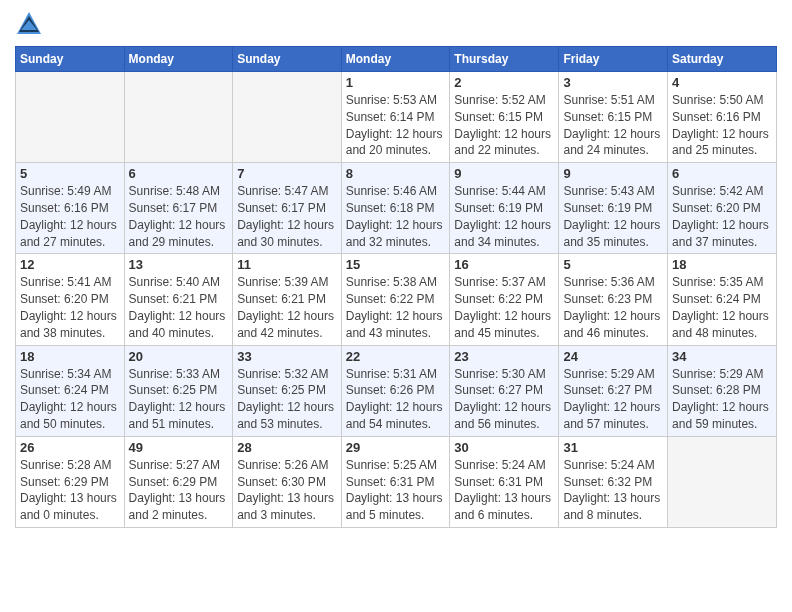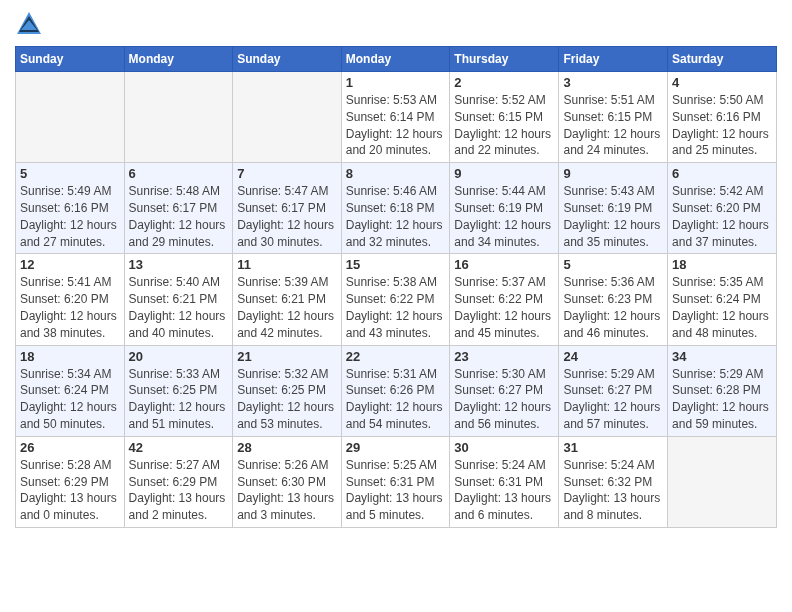--- a/index.html
+++ b/index.html
@@ -213,21 +213,21 @@
         <tr class="row-alt">
           <td>
             <span class="day-num">18</span>
             <div class="day-info">Sunrise: 5:34 AM<br>Sunset: 6:24 PM<br>Daylight: 12 hours<br>and 50 minutes.</div>
           </td>
           <td>
             <span class="day-num">20</span>
             <div class="day-info">Sunrise: 5:33 AM<br>Sunset: 6:25 PM<br>Daylight: 12 hours<br>and 51 minutes.</div>
           </td>
           <td>
-            <span class="day-num">21</span>
+            <span class="day-num">33</span>
             <div class="day-info">Sunrise: 5:32 AM<br>Sunset: 6:25 PM<br>Daylight: 12 hours<br>and 53 minutes.</div>
           </td>
           <td>
             <span class="day-num">22</span>
             <div class="day-info">Sunrise: 5:31 AM<br>Sunset: 6:26 PM<br>Daylight: 12 hours<br>and 54 minutes.</div>
           </td>
           <td>
             <span class="day-num">23</span>
             <div class="day-info">Sunrise: 5:30 AM<br>Sunset: 6:27 PM<br>Daylight: 12 hours<br>and 56 minutes.</div>
           </td>
@@ -239,21 +239,21 @@
             <span class="day-num">34</span>
             <div class="day-info">Sunrise: 5:29 AM<br>Sunset: 6:28 PM<br>Daylight: 12 hours<br>and 59 minutes.</div>
           </td>
         </tr>
         <tr>
           <td>
             <span class="day-num">26</span>
             <div class="day-info">Sunrise: 5:28 AM<br>Sunset: 6:29 PM<br>Daylight: 13 hours<br>and 0 minutes.</div>
           </td>
           <td>
-            <span class="day-num">42</span>
+            <span class="day-num">49</span>
             <div class="day-info">Sunrise: 5:27 AM<br>Sunset: 6:29 PM<br>Daylight: 13 hours<br>and 2 minutes.</div>
           </td>
           <td>
             <span class="day-num">28</span>
             <div class="day-info">Sunrise: 5:26 AM<br>Sunset: 6:30 PM<br>Daylight: 13 hours<br>and 3 minutes.</div>
           </td>
           <td>
             <span class="day-num">29</span>
             <div class="day-info">Sunrise: 5:25 AM<br>Sunset: 6:31 PM<br>Daylight: 13 hours<br>and 5 minutes.</div>
           </td>

